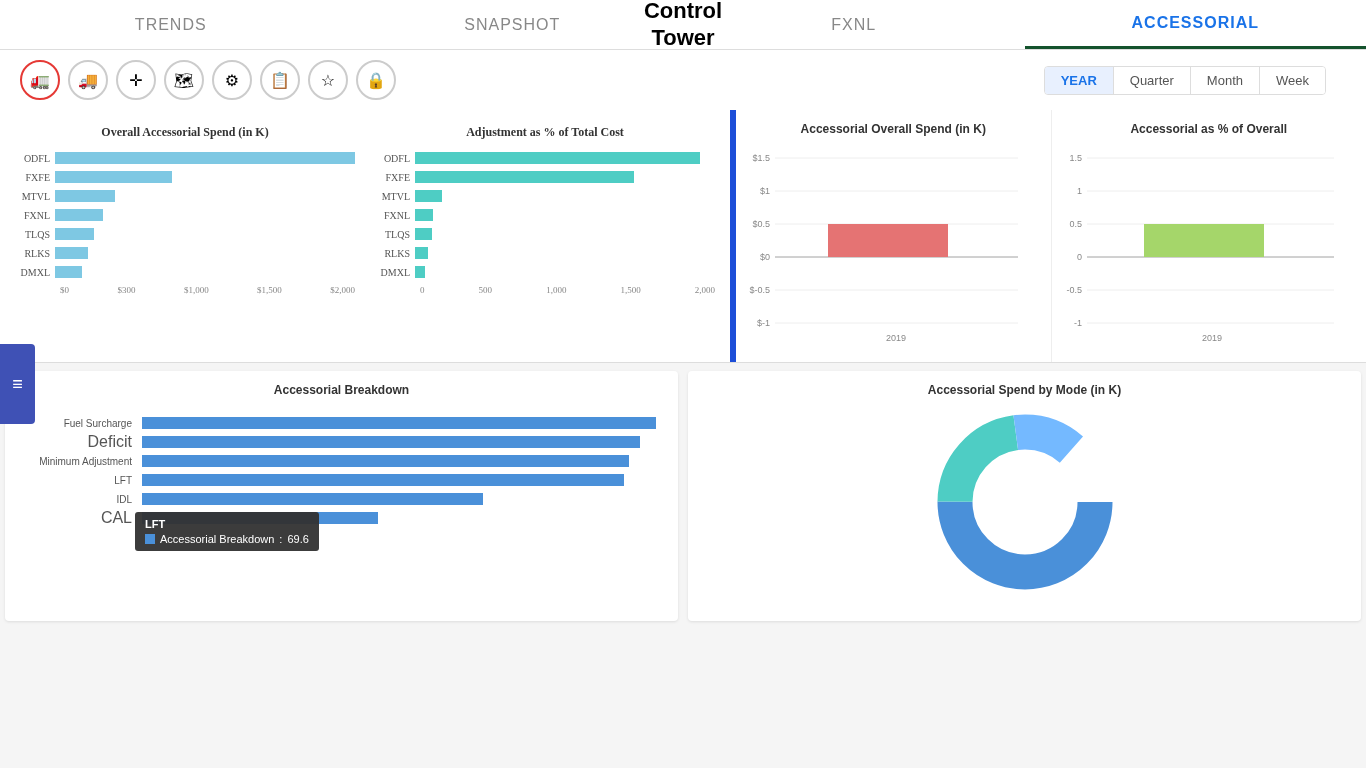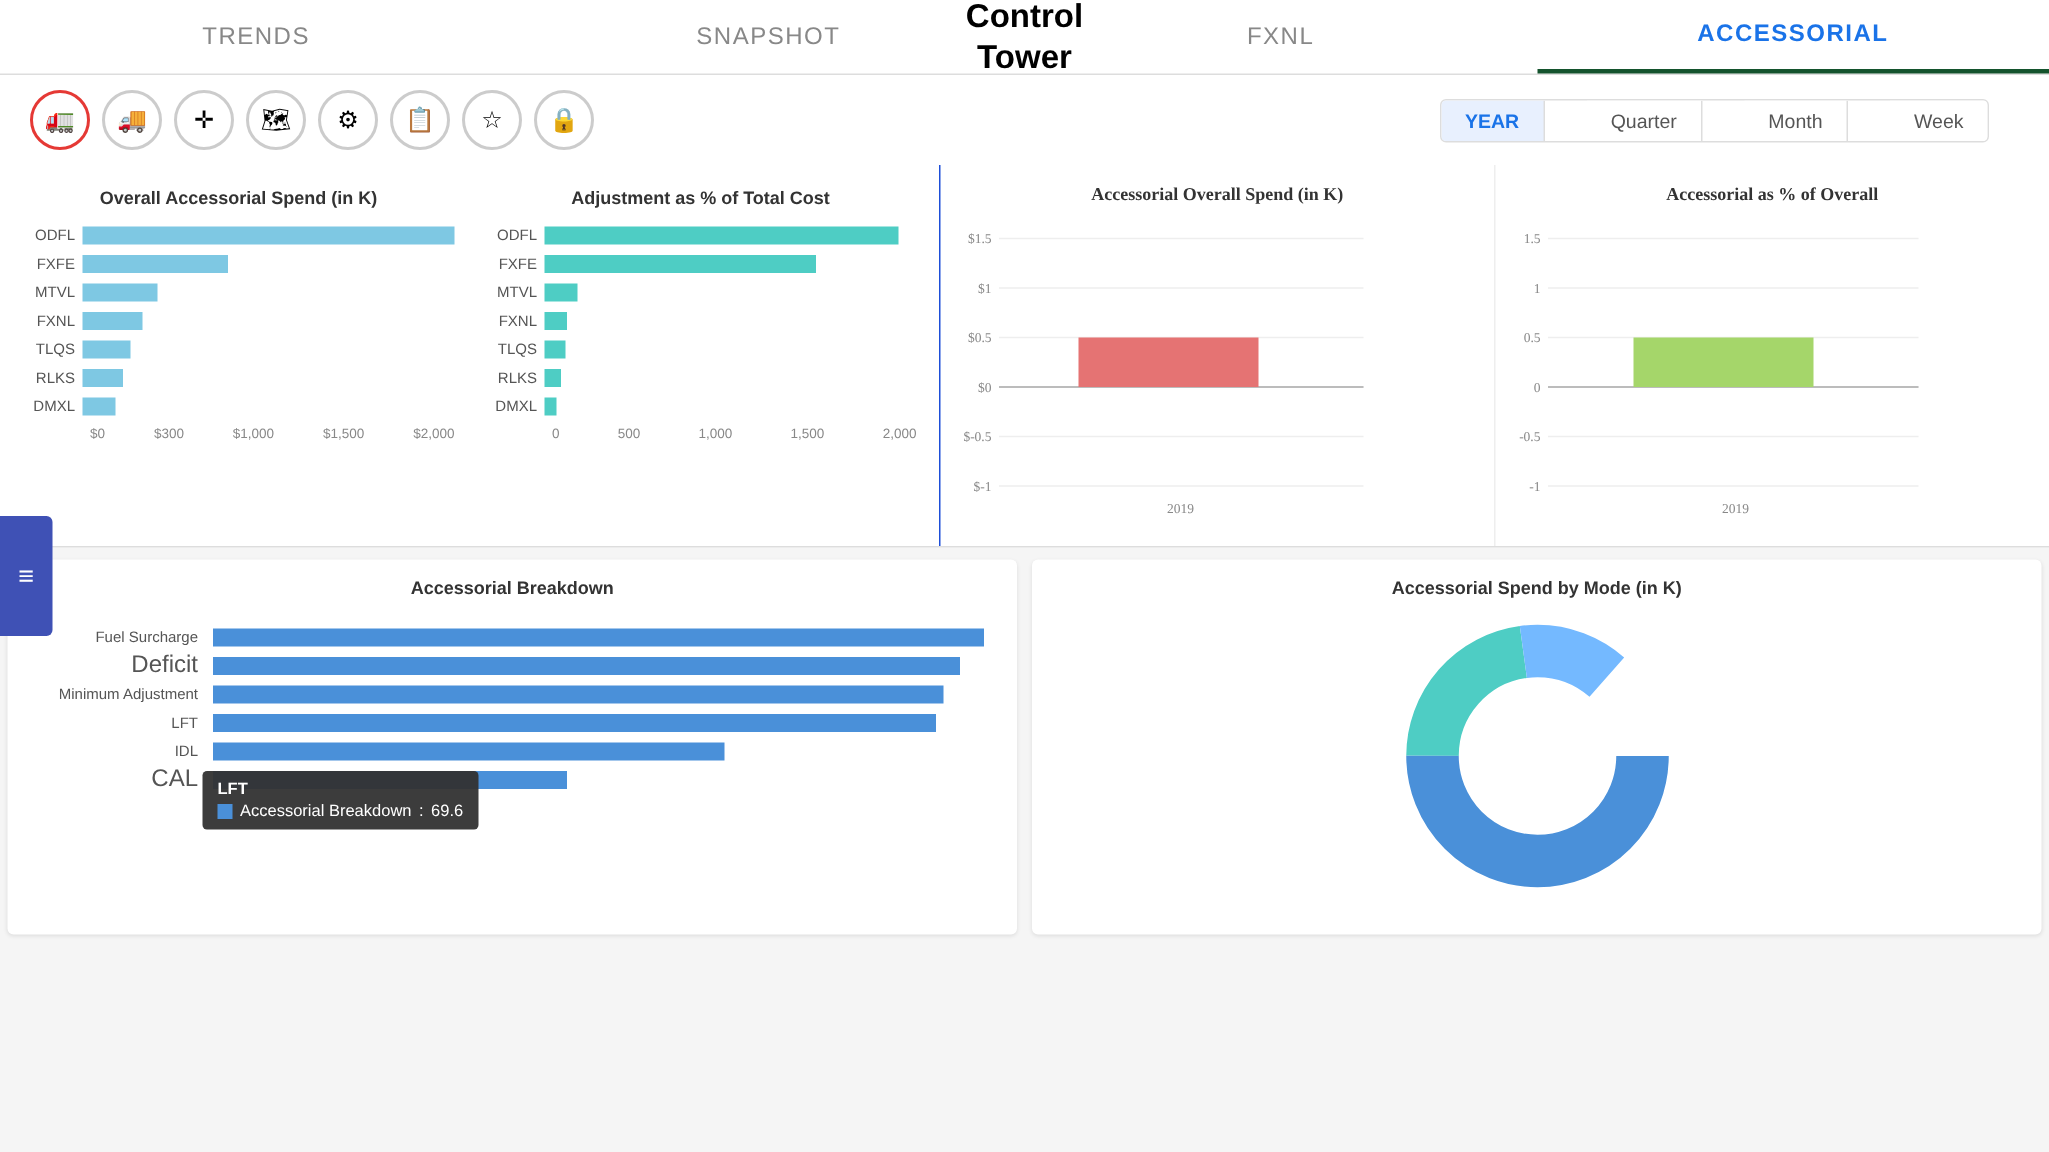--- a/index.html
+++ b/index.html
@@ -65,21 +65,20 @@
     }
 
     
     .period-selector {
       display: flex;
       margin-left: auto;
       border: 1px solid #ddd;
       border-radius: 4px;
       overflow: hidden;
       margin-right: 20px;
-      gap: 28px;
     }
     .period-btn {
       padding: 6px 16px;
       font-size: 13px;
       cursor: pointer;
       background: #fff;
       color: #555;
       border: none;
       border-right: 1px solid #ddd;
     }
@@ -131,25 +130,24 @@
     }
 
     
     .chart-area {
       position: relative;
       flex: 1;
     }
 
     
     .right-panel {
-      width: 740px;
+      width: 636px;
       display: flex;
       flex-direction: column;
-      border-left: 1px solid #1d4ed8;
-      font-family: Liberation Serif, serif;
+      border-left: 6px solid #1d4ed8;
     }
     .right-charts-row {
       display: flex;
       flex: 1;
     }
     .right-chart {
       flex: 1;
       padding: 12px;
       position: relative;
     }
@@ -244,20 +242,21 @@
       flex-direction: column;
       padding: 10px;
     }
     .left-charts-row {
       display: flex;
       gap: 10px;
     }
     .left-chart-box {
       flex: 1;
       padding: 5px;
+      font-family: Liberation Serif, serif;
     }
   </style>
 </head>
 <body>
 
 <div class="sidebar-btn">
   <span>≡</span>
 </div>
 
 <div class="top-nav">

